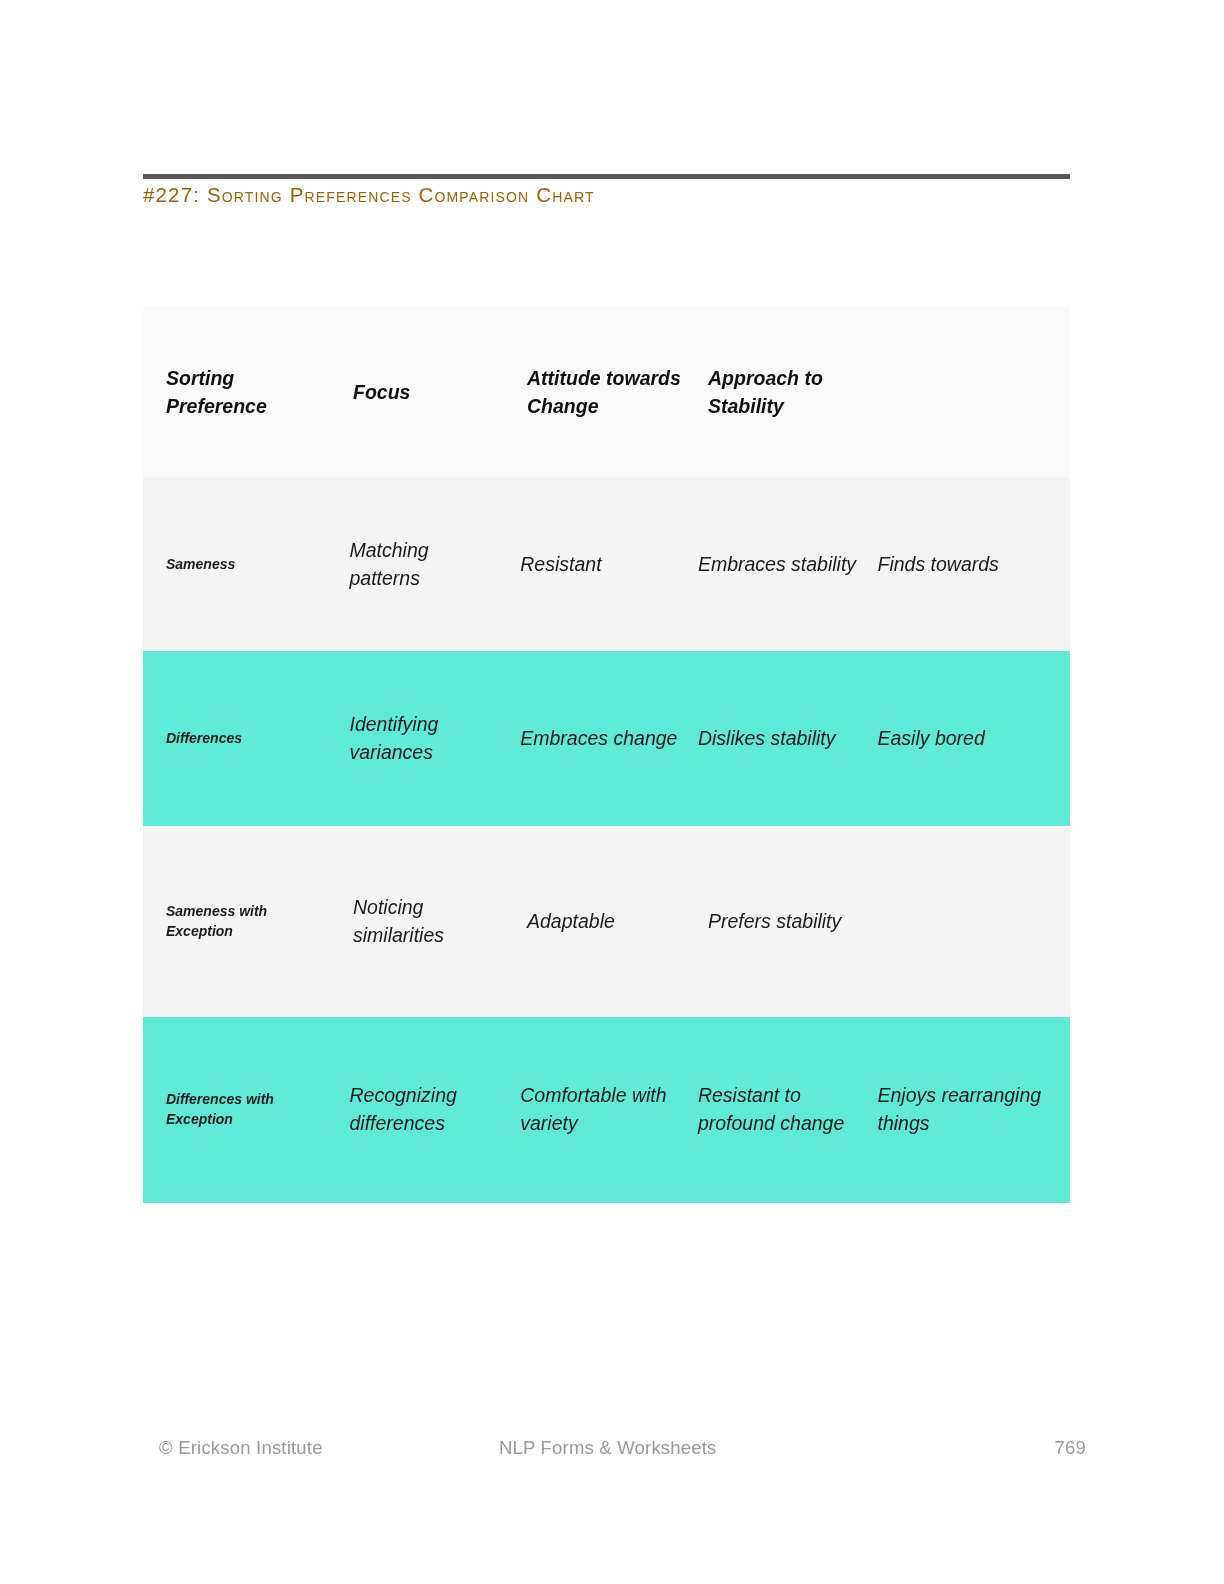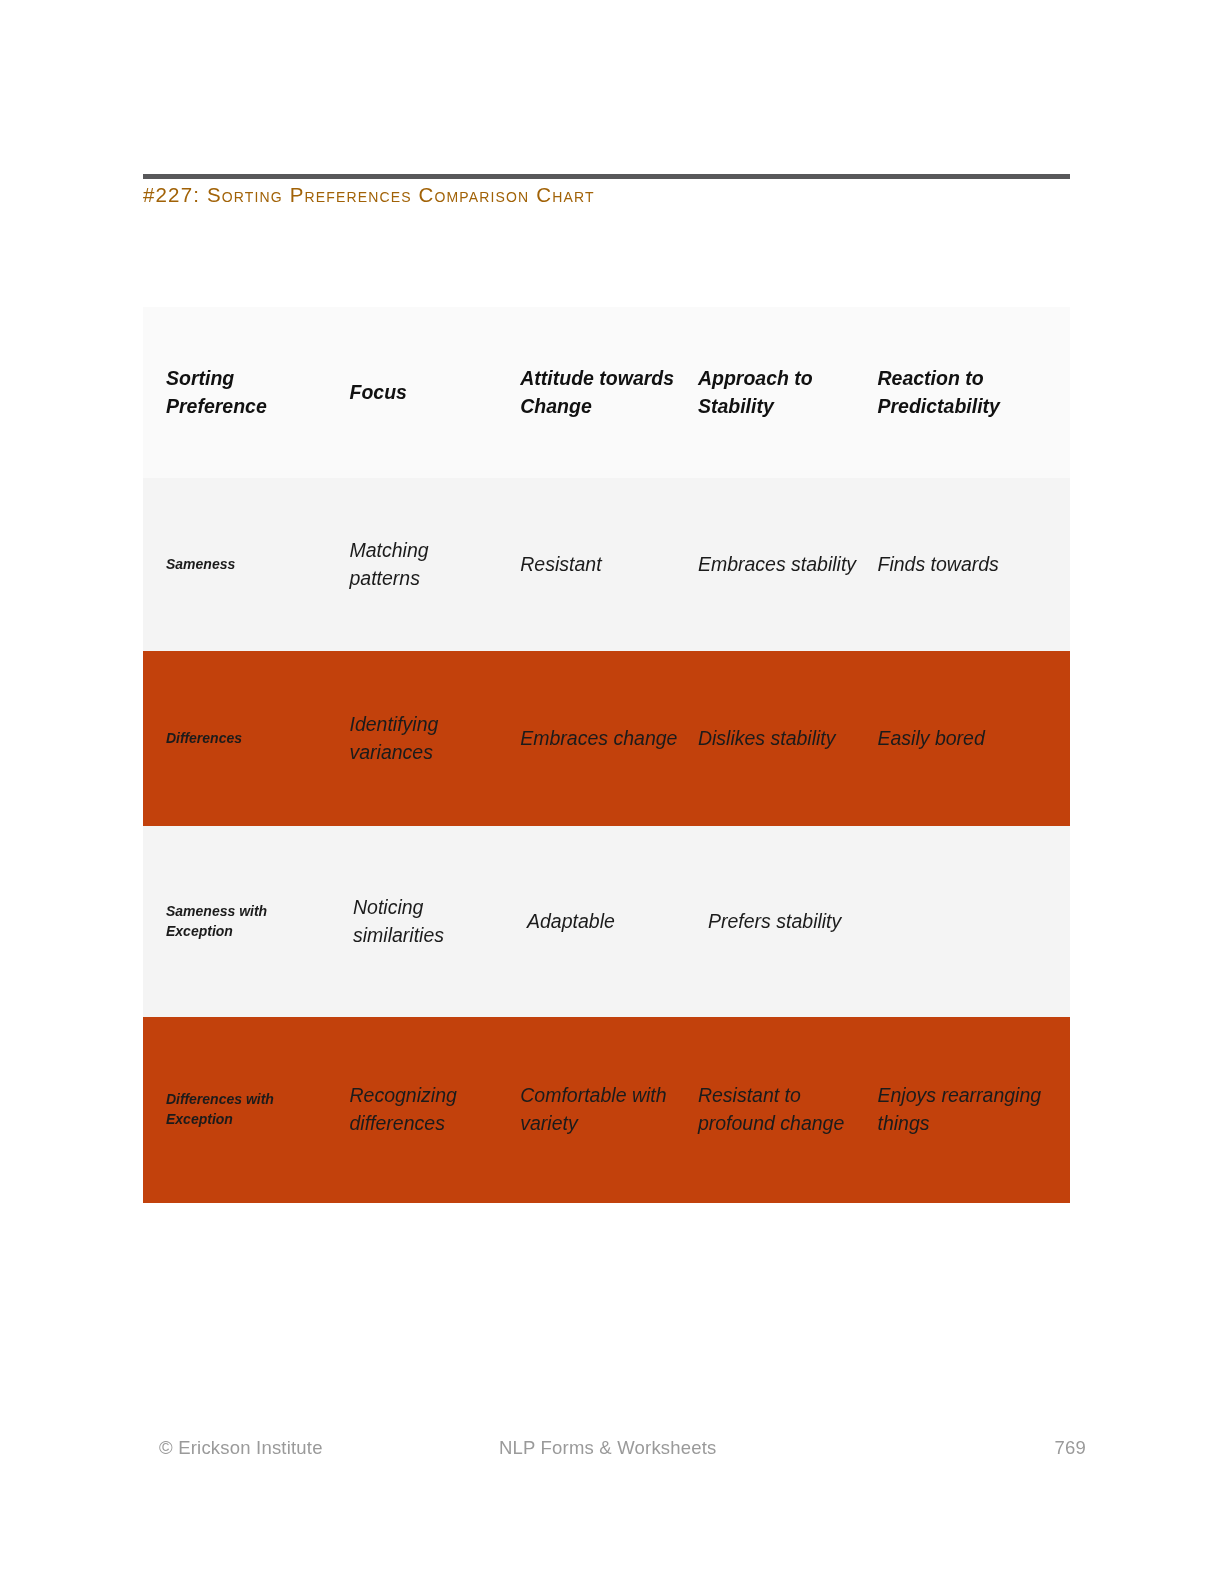--- a/index.html
+++ b/index.html
@@ -58,21 +58,21 @@
     padding-right: 10px;
   }
   .row.header {
     background: #fafafa;
     height: 171px;
   }
   .row.shade {
     background: #f4f4f4;
   }
   .row.plain {
-    background: #c2410c;
+    background: #5eead4;
   }
   .row.r1 { height: 173px; }
   .row.r2 { height: 175px; }
   .row.r3 { height: 191px; }
   .row.r4 { height: 186px; }
 
   .cell {
     box-sizing: border-box;
     padding-right: 16px;
     font-style: italic;
@@ -118,21 +118,20 @@
   <div class="title-rule"></div>
   <div class="page-title">#227: Sorting Preferences Comparison Chart</div>
 
   <div class="table">
 
     <div class="row header">
       <div class="cell c1">Sorting Preference</div>
       <div class="cell c2">Focus</div>
       <div class="cell c3">Attitude towards Change</div>
       <div class="cell c4">Approach to Stability</div>
-      <div class="cell c5">Reaction to Predictability</div>
     </div>
 
     <div class="row shade r1">
       <div class="cell c1">Sameness</div>
       <div class="cell c2">Matching patterns</div>
       <div class="cell c3">Resistant</div>
       <div class="cell c4">Embraces stability</div>
       <div class="cell c5">Finds towards</div>
     </div>
 

